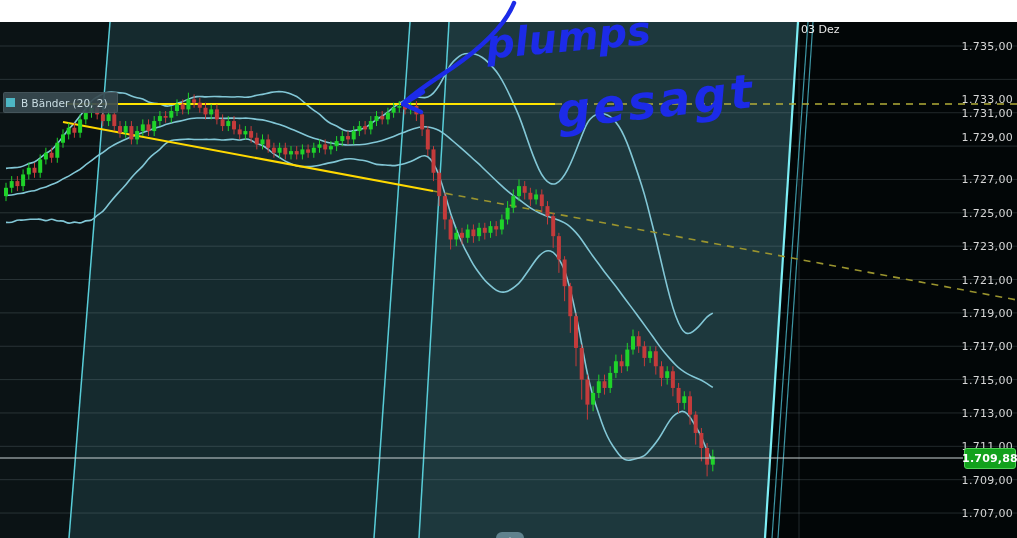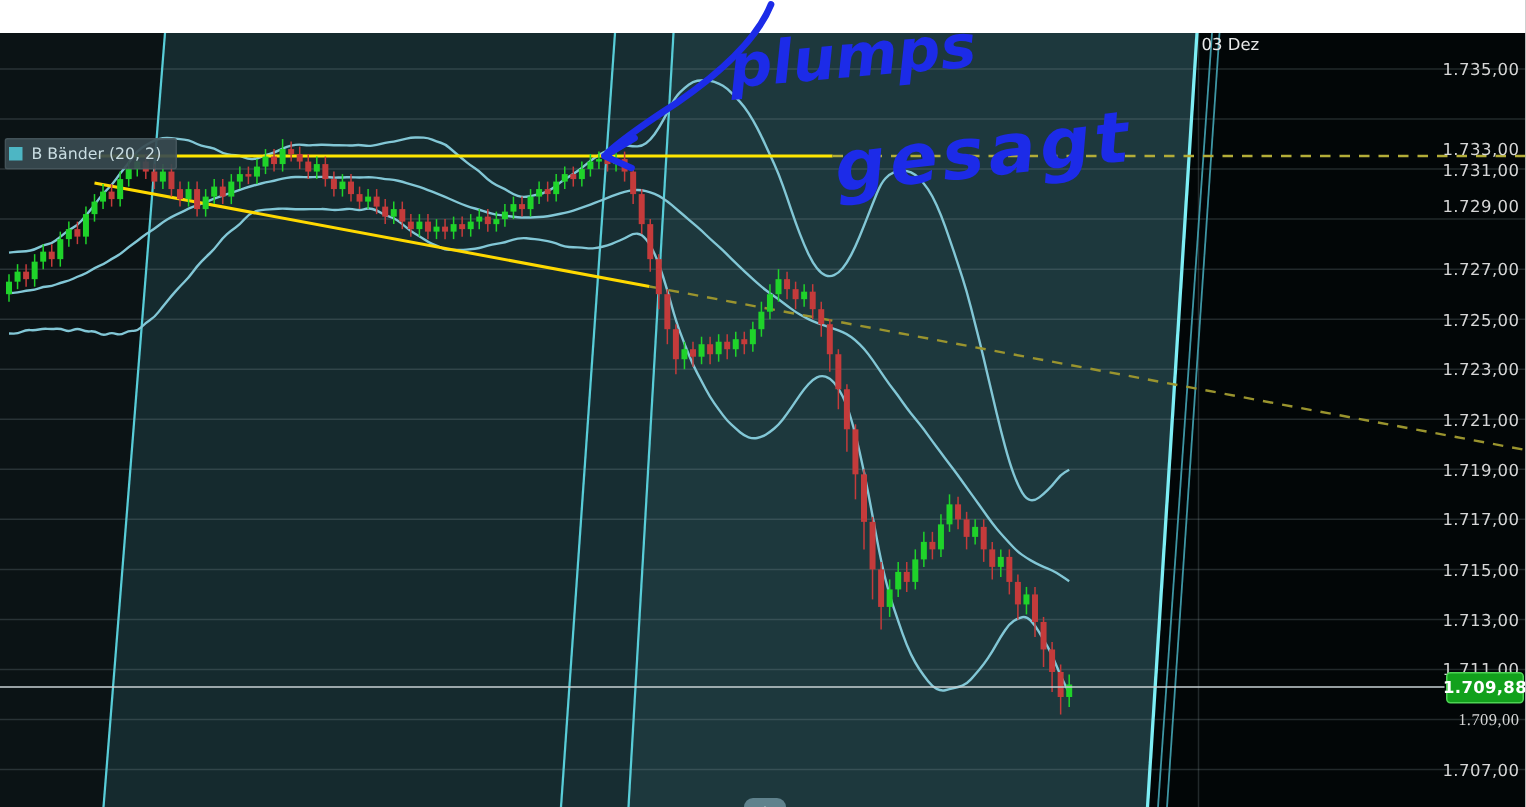--- a/index.html
+++ b/index.html
@@ -341,21 +341,21 @@
       <div class="axis-label" style="top: 132px;">1.729,00</div>
       <div class="axis-label" style="top: 174.44px; text-align: center;">1.727,00</div>
       <div class="axis-label" style="top: 207.8px;">1.725,00</div>
       <div class="axis-label" style="top: 241.16px;">1.723,00</div>
       <div class="axis-label" style="top: 274.52px;">1.721,00</div>
       <div class="axis-label" style="top: 307.88px;">1.719,00</div>
       <div class="axis-label" style="top: 341.24px;">1.717,00</div>
       <div class="axis-label" style="top: 374.6px; text-align: center;">1.715,00</div>
       <div class="axis-label" style="top: 407.96px;">1.713,00</div>
       <div class="axis-label" style="top: 441.32px;">1.711,00</div>
-      <div class="axis-label" style="top: 474.68px; font-family: Liberation Serif, serif;">1.709,00</div>
+      <div class="axis-label" style="top: 474.68px;">1.709,00</div>
       <div class="axis-label" style="top: 508.04px;">1.707,00</div>
     </div>
 
   <div id="legend">
     <span class="swatch" style="background: rgb(77, 182, 196);"></span>
     <span class="lbl">B Bänder (20, 2)</span>
   </div>
 
   <div id="date-label">03 Dez</div>
 

